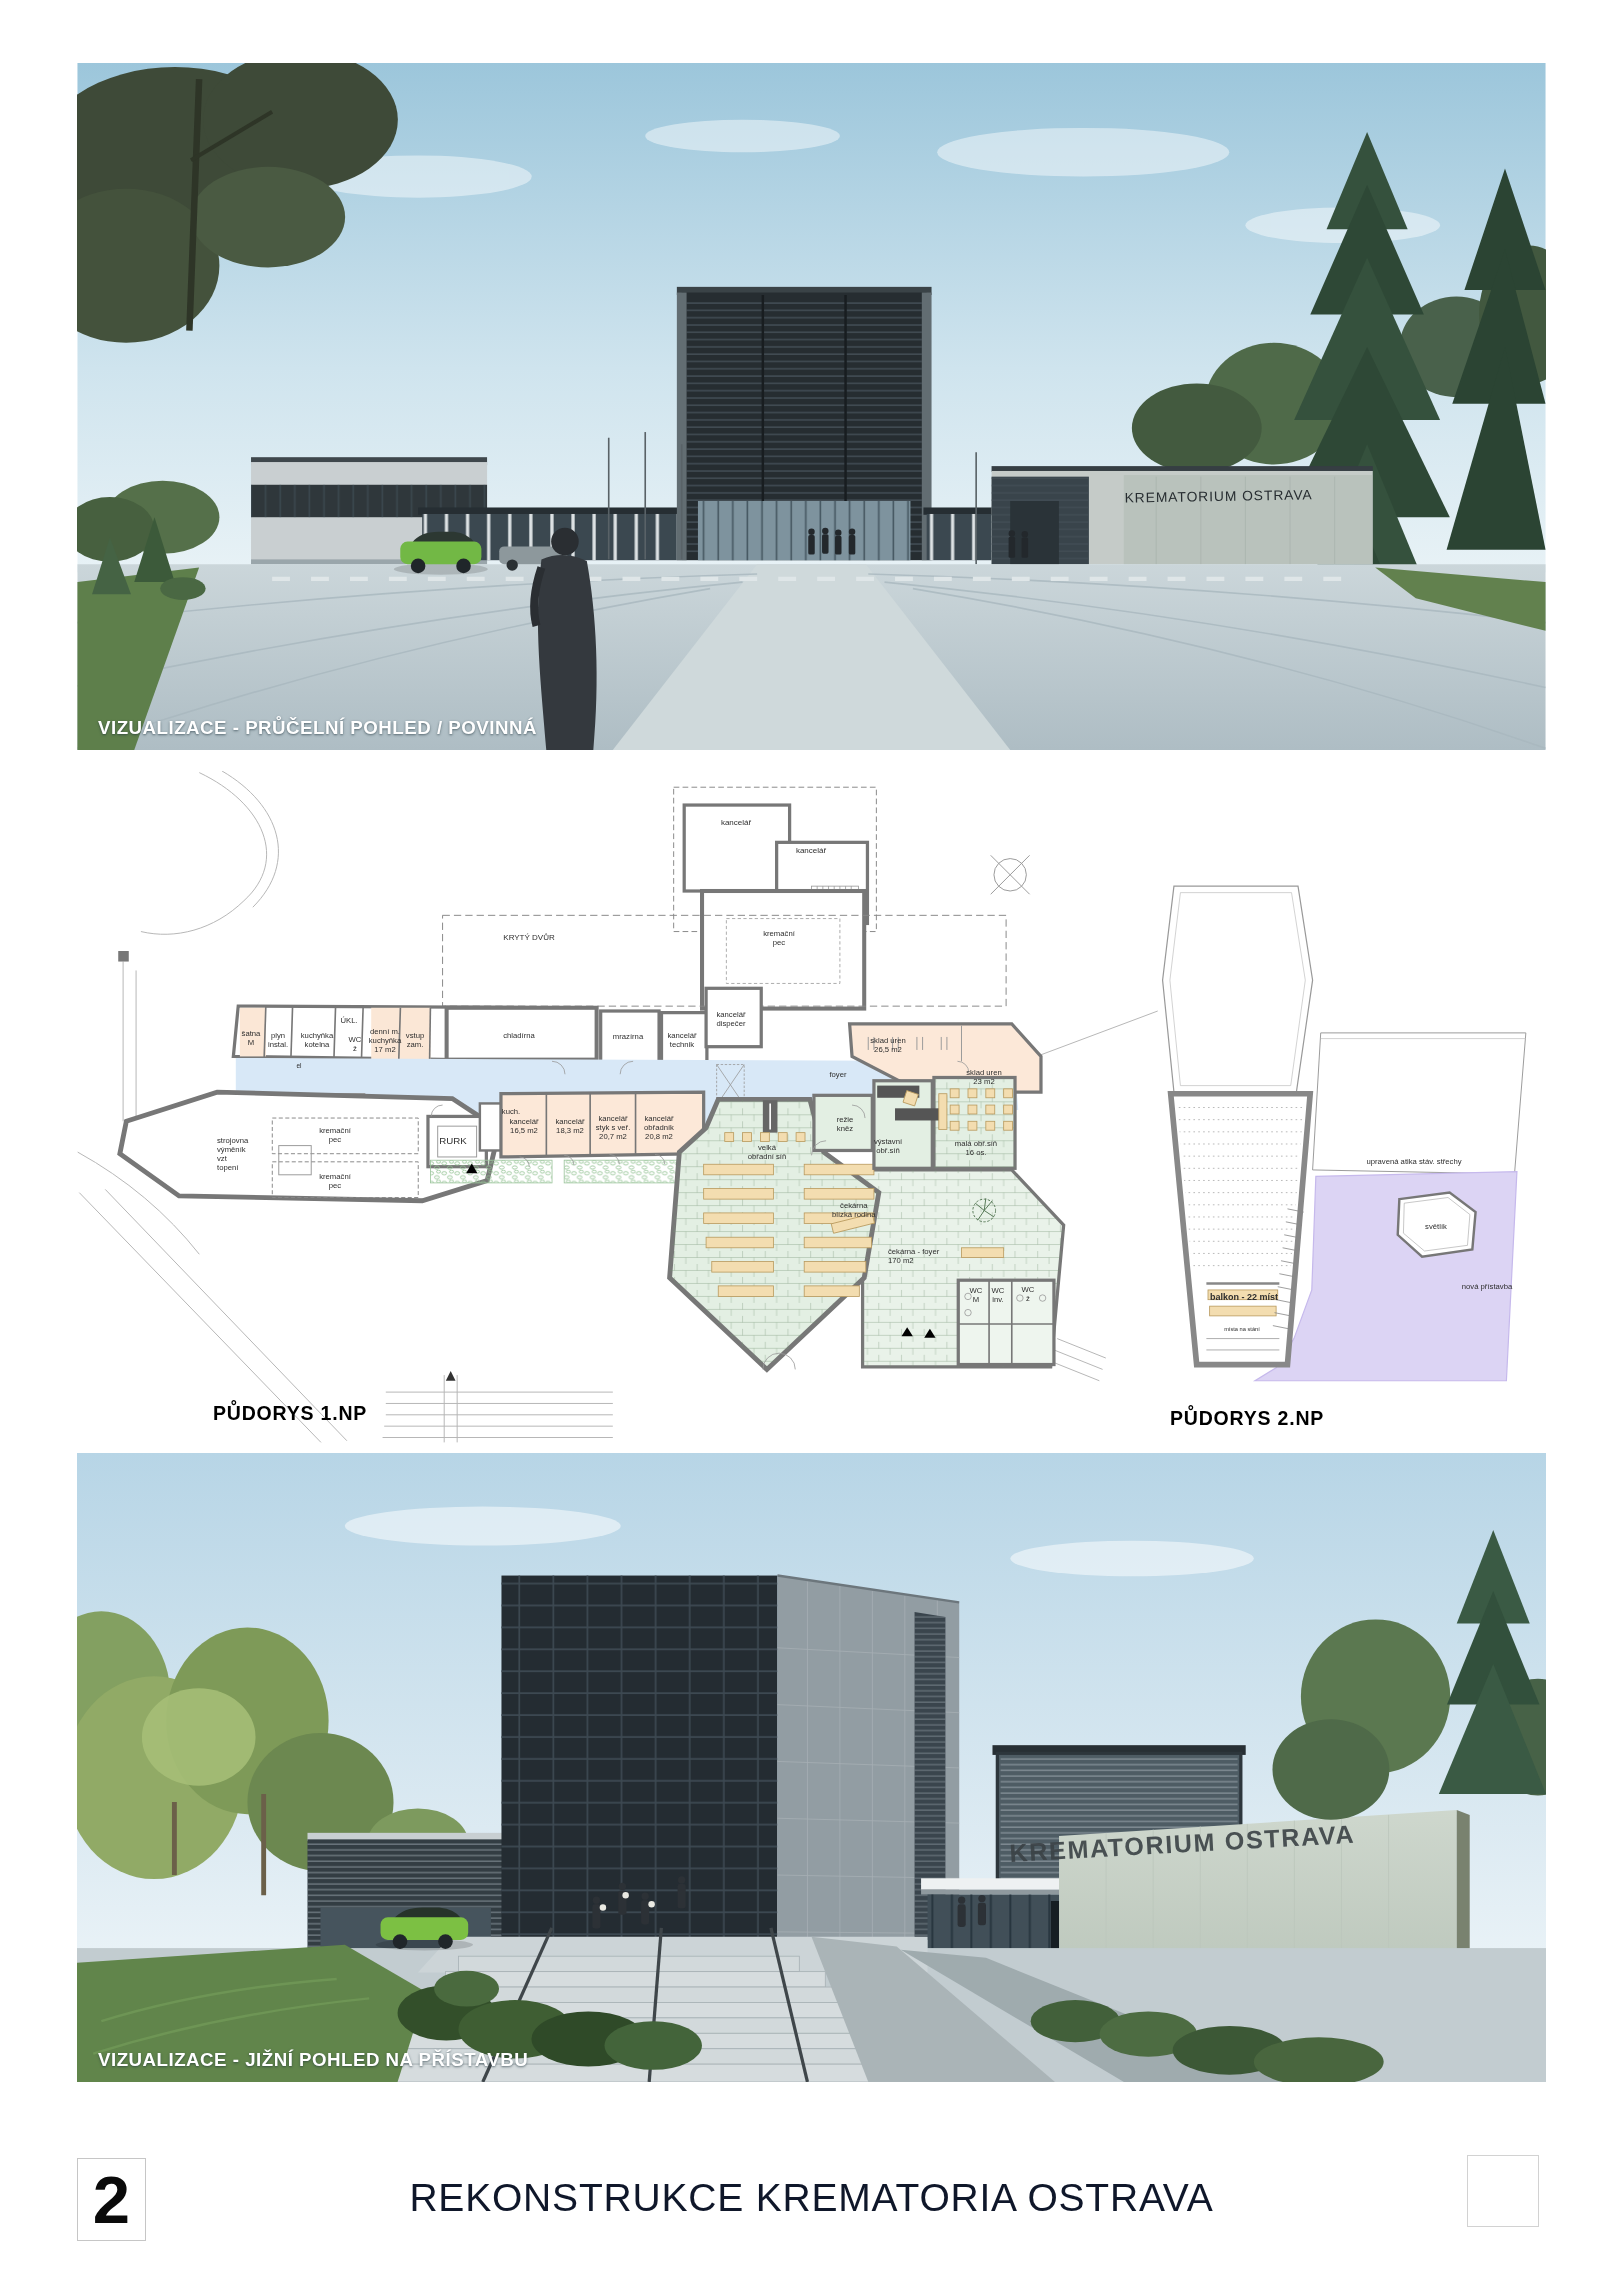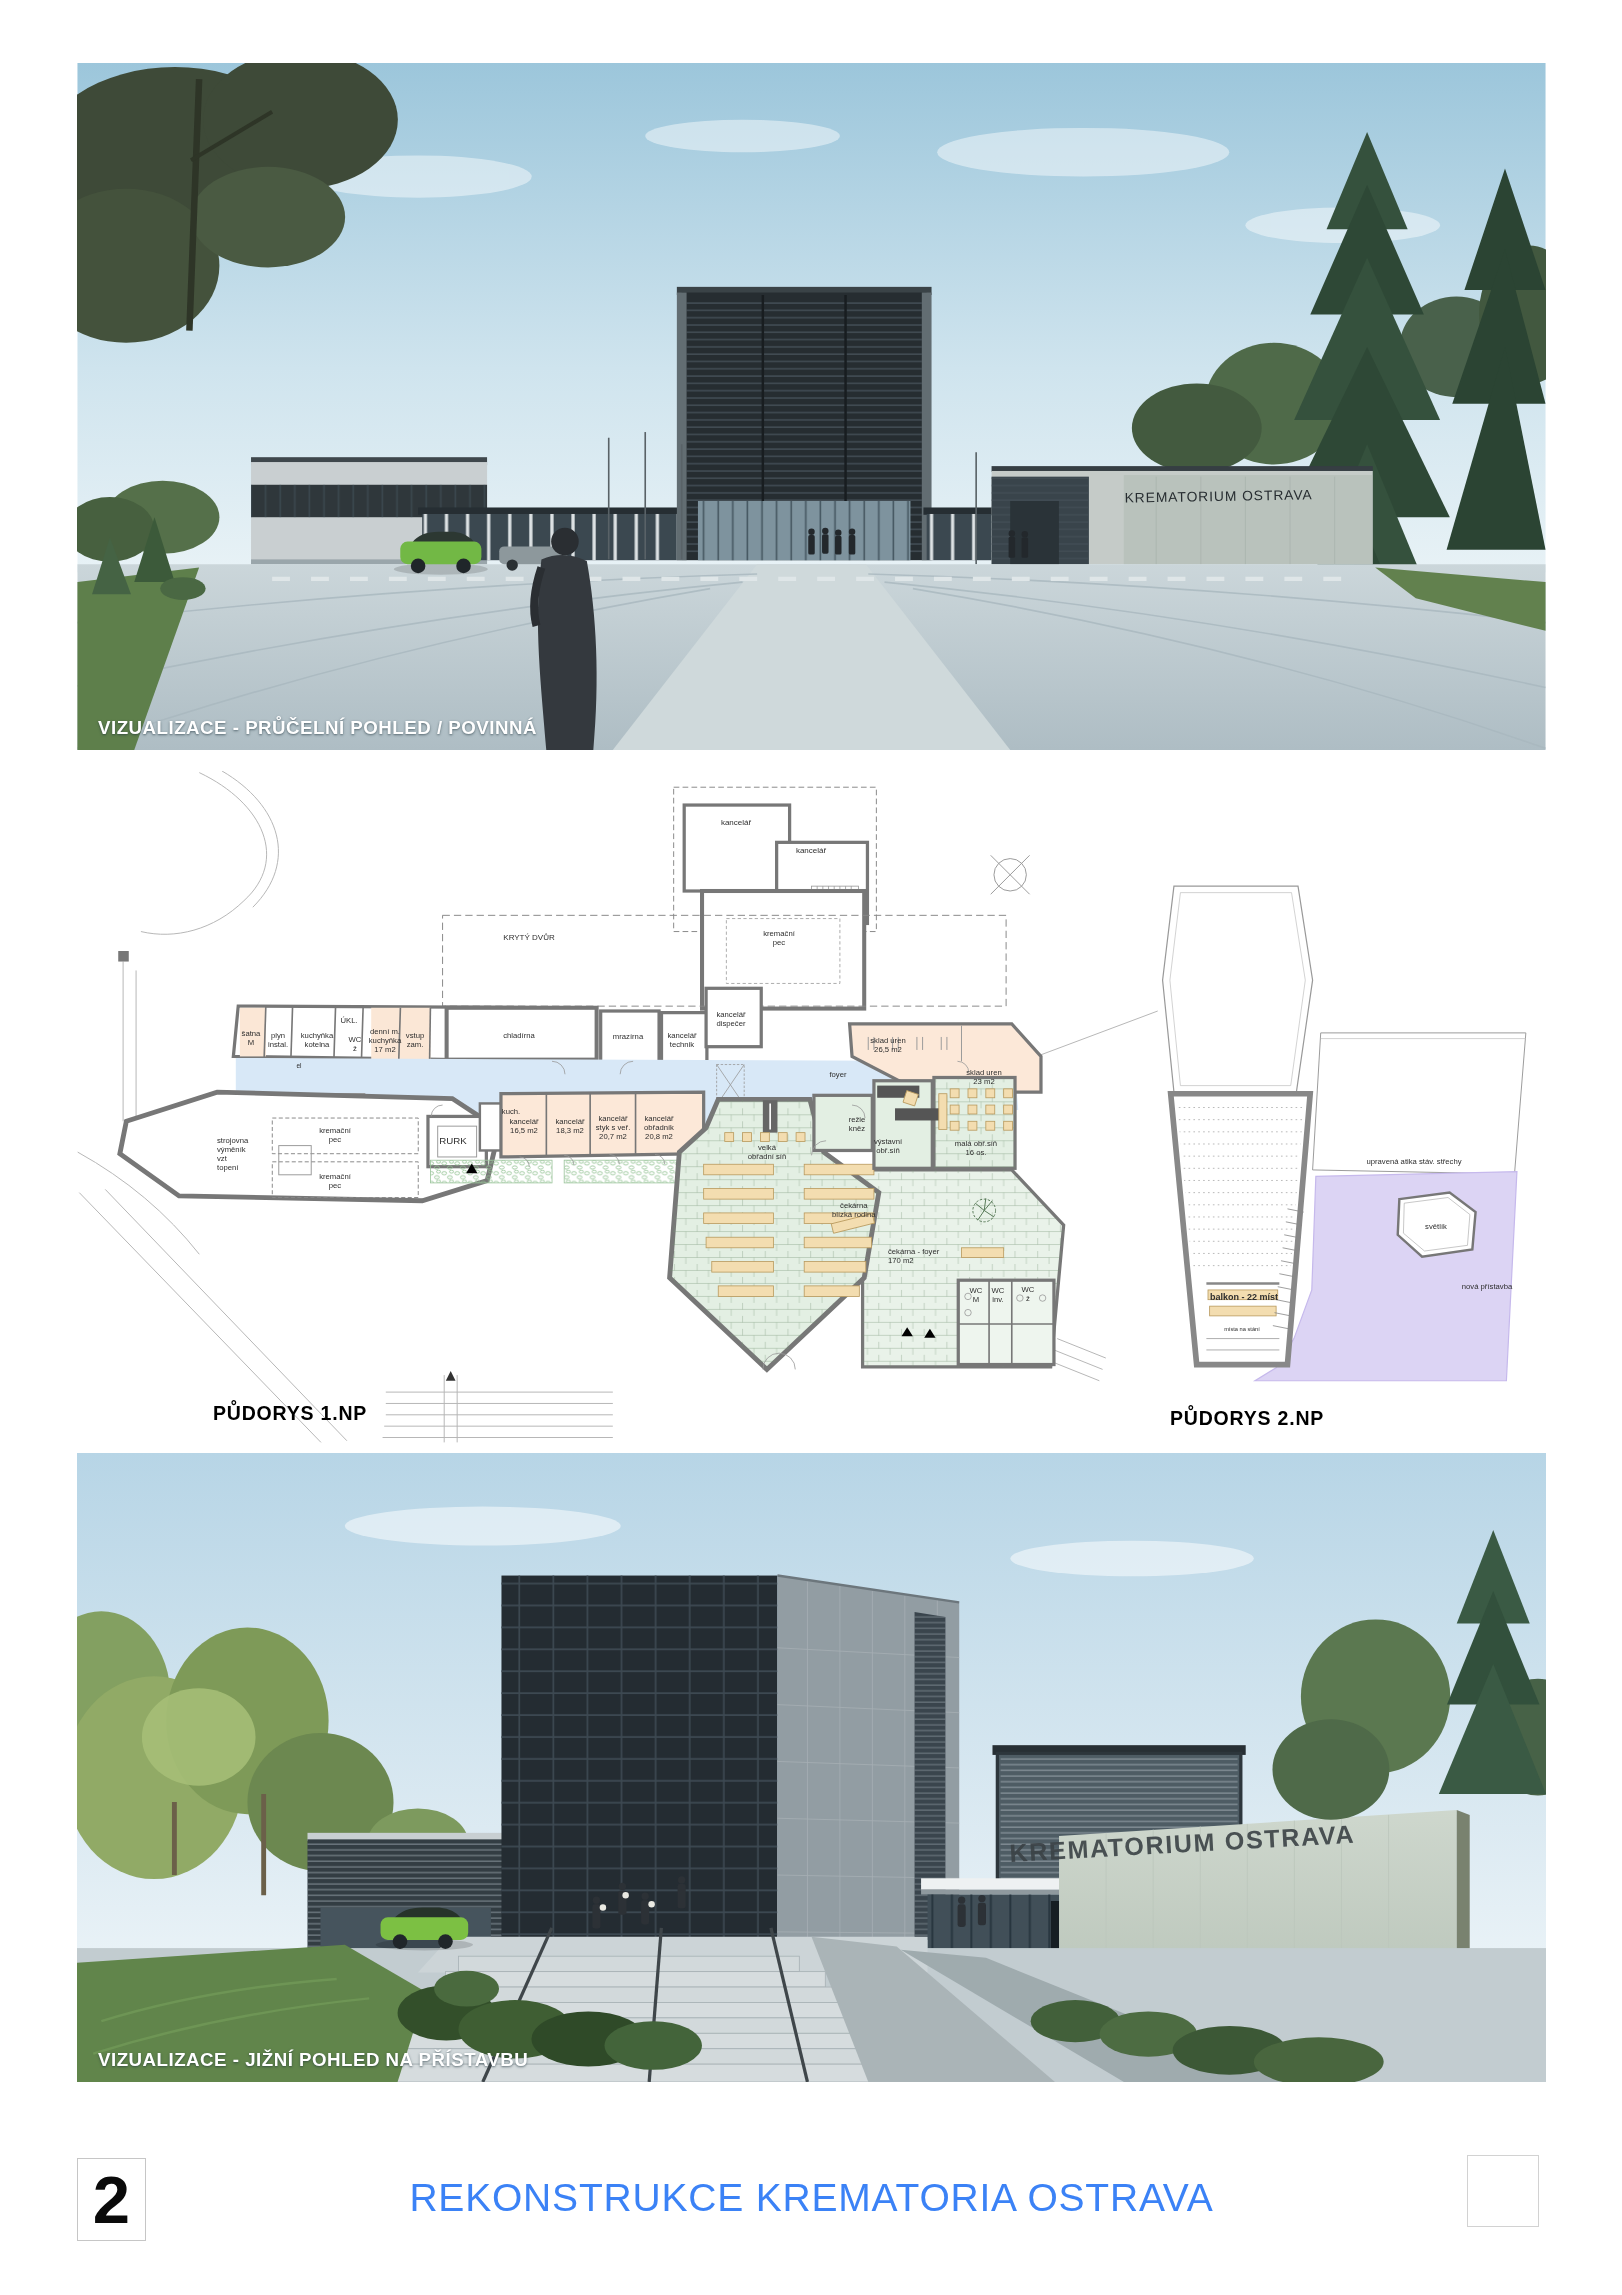--- a/index.html
+++ b/index.html
@@ -15,21 +15,21 @@
   .labels-layer{position:absolute;inset:0;pointer-events:none;}
   .room-label{position:absolute;transform:translate(-50%,-50%);font-size:7.7px;
     line-height:1.18;color:#2e2e2e;text-align:center;white-space:pre-line;}
   .plan-title{position:absolute;font-size:19.5px;font-weight:700;color:#000;letter-spacing:0.8px;}
   .plan1-title{left:136px;top:631px;}
   .plan2-title{left:1093px;top:636px;}
   .num-box{position:absolute;left:77px;top:2158px;width:67px;height:81px;
     border:1.6px solid #c6c6c6;display:flex;align-items:center;justify-content:center;background:#fff;}
   .num-box span{font-size:67px;font-weight:800;line-height:1;color:#0a0a0a;}
   .board-title{position:absolute;left:0;top:2176px;width:1623px;text-align:center;
-    font-size:39px;color:#3b82f6;letter-spacing:0.8px;}
+    font-size:39px;color:#0f172a;letter-spacing:0.8px;}
   .stamp-box{position:absolute;left:1467px;top:2155px;width:70px;height:70px;
     border:1.6px solid #d2d2d2;background:#fff;}
 </style>
 </head>
 <body>
 
 <div class="board">
 
   <section class="viz viz-top">
     <svg width="1469" height="687" viewBox="0 0 1810 847">
@@ -474,21 +474,21 @@
         <span class="room-label" style="left: 493px; top: 355px;">kancelář
 18,3 m2</span>
         <span class="room-label" style="left: 536px; top: 357px;">kancelář
 styk s veř.
 20,7 m2</span>
         <span class="room-label" style="left: 582px; top: 357px;">kancelář
 obřadník
 20,8 m2</span>
         <span class="room-label" style="left: 690px; top: 381px;">velká
 obřadní síň</span>
-        <span class="room-label" style="left: 768px; top: 353px; margin-left: 12px;">režie
+        <span class="room-label" style="left: 768px; top: 353px;">režie
 kněz</span>
         <span class="room-label" style="left: 811px; top: 375px;">výstavní
 obř.síň</span>
         <span class="room-label" style="left: 899px; top: 377px;">malá obř.síň
 16 os.</span>
         <span class="room-label" style="left: 755px; top: 439px; transform: translate(0px, -50%); text-align: center;">čekárna
 blízká rodina</span>
         <span class="room-label" style="left: 811px; top: 485px; transform: translate(0px, -50%); text-align: left;">čekárna - foyer
 170 m2</span>
         <span class="room-label" style="left: 899px; top: 524px;">WC

